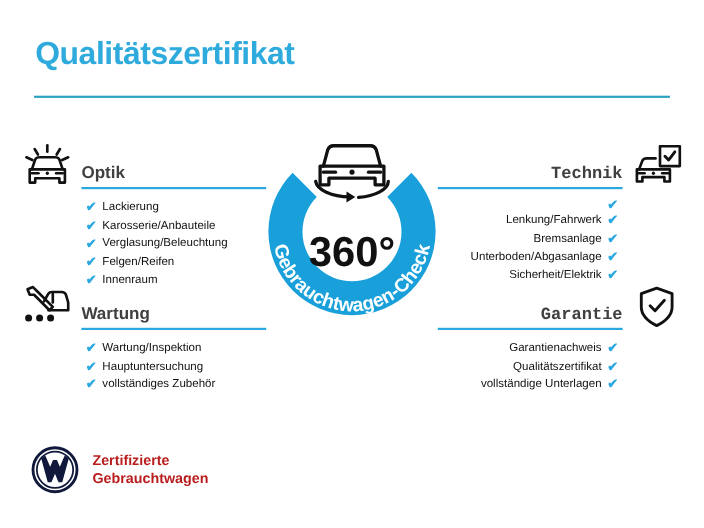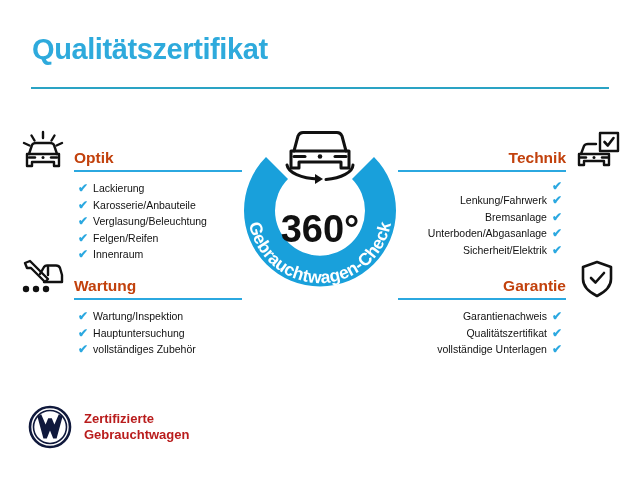--- a/index.html
+++ b/index.html
@@ -60,25 +60,25 @@
   .sec-icon {
     width: 46px;
     height: 42px;
     flex: 0 0 46px;
     display: block;
   }
   .sec-title-wrap {
     flex: 1 1 auto;
     padding: 0 8px;
   }
-  .sec-right .sec-title-wrap { padding-right: 8px; }
+  .sec-right .sec-title-wrap { padding-right: 8px; font-family: Liberation Mono, monospace; }
   .sec-title {
     font-size: 15.5px;
     font-weight: bold;
-    color: #c2410c;
+    color: #404040;
     line-height: 18px;
     padding-bottom: 3px;
   }
   .sec-right .sec-title { text-align: right; }
   .sec-rule {
     height: 2px;
     background: #2ba8e0;
     width: 100%;
   }
 

